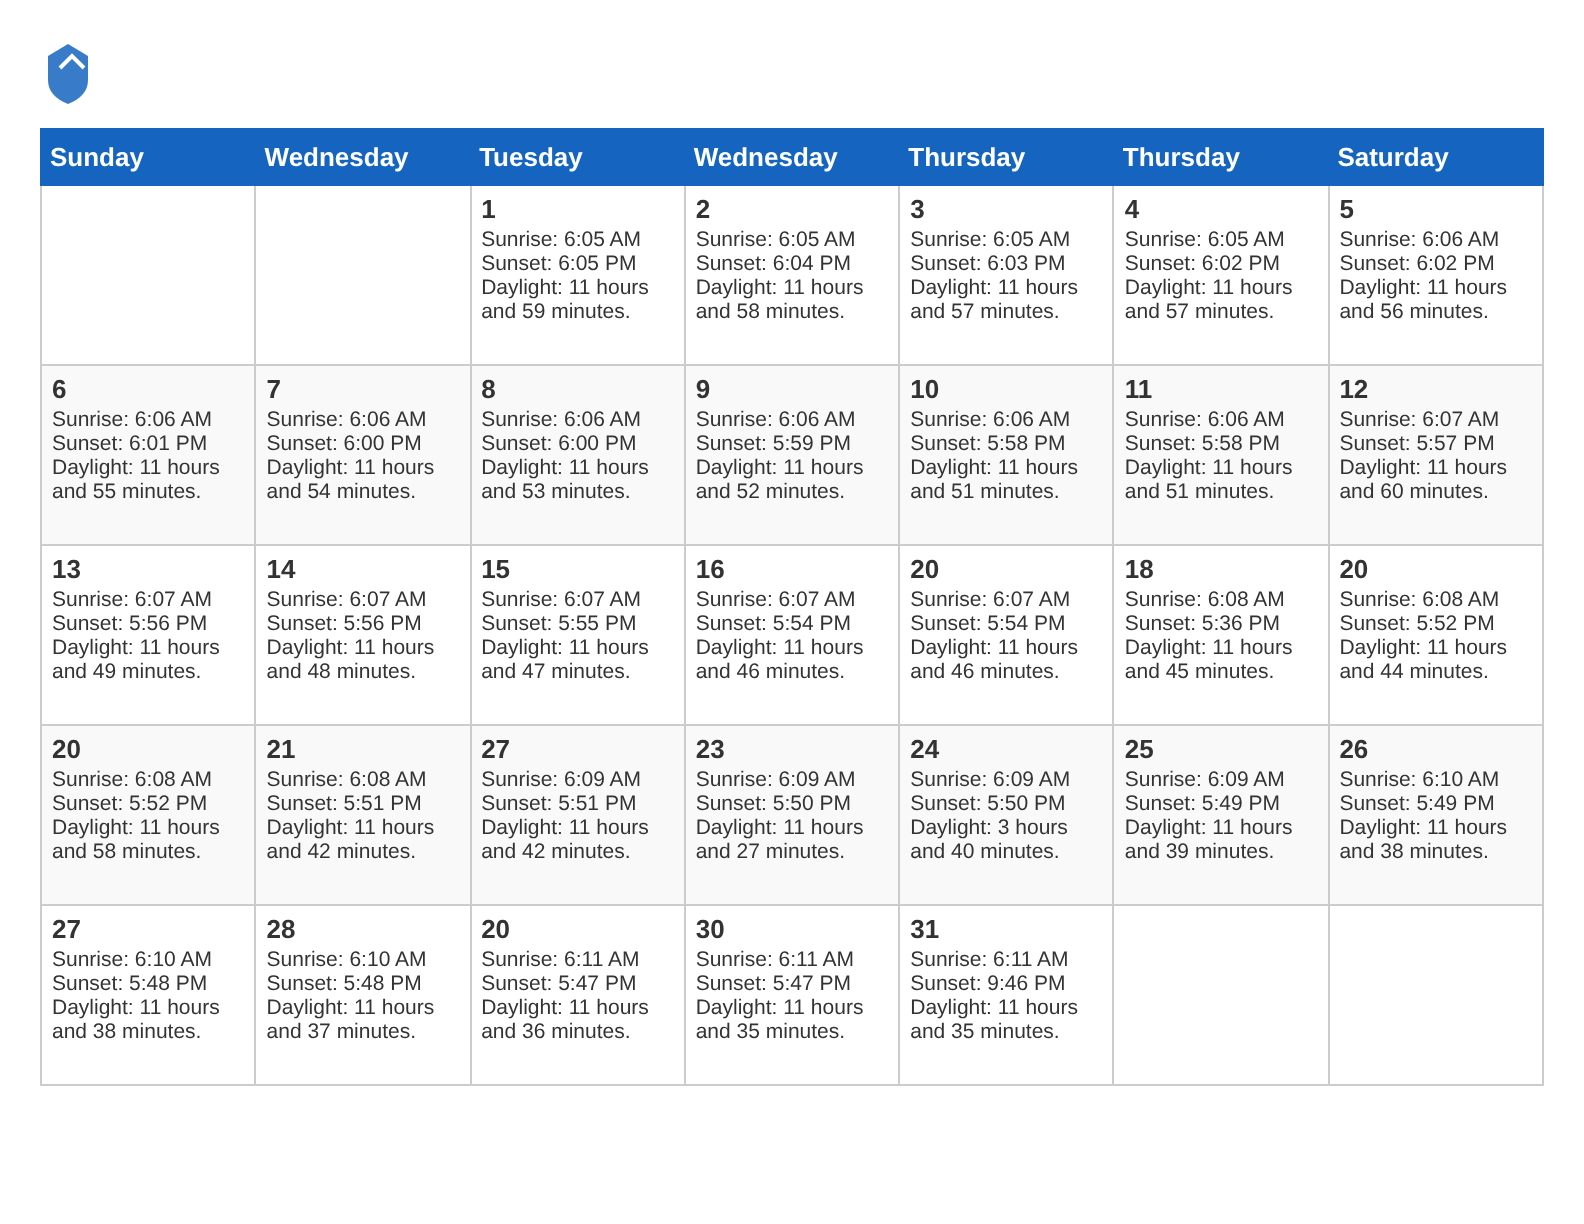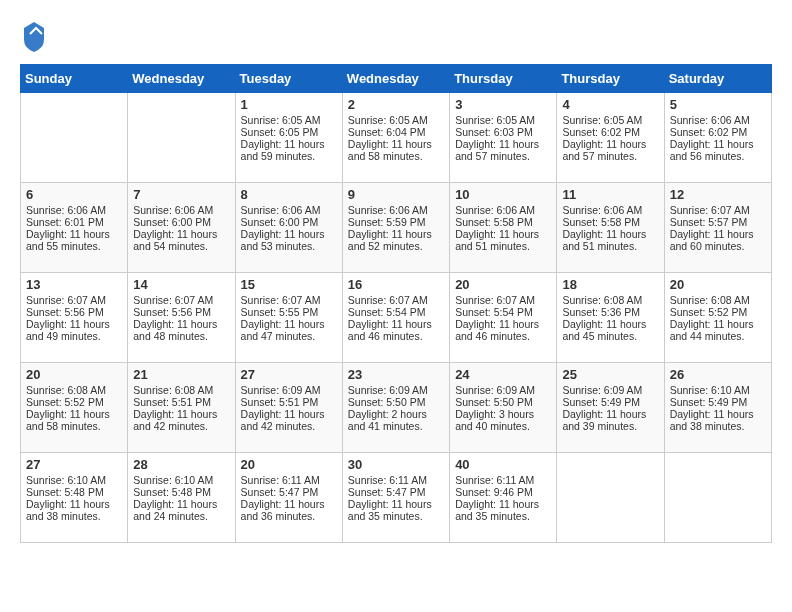--- a/index.html
+++ b/index.html
@@ -249,21 +249,21 @@
         <td>
           <span class="day-num">27</span>
           <div>Sunrise: 6:09 AM</div>
           <div>Sunset: 5:51 PM</div>
           <div>Daylight: 11 hours and 42 minutes.</div>
         </td>
         <td>
           <span class="day-num">23</span>
           <div>Sunrise: 6:09 AM</div>
           <div>Sunset: 5:50 PM</div>
-          <div>Daylight: 2 hours and 41 minutes.</div>
+          <div>Daylight: 11 hours and 27 minutes.</div>
         </td>
         <td>
           <span class="day-num">24</span>
           <div>Sunrise: 6:09 AM</div>
           <div>Sunset: 5:50 PM</div>
           <div>Daylight: 3 hours and 40 minutes.</div>
         </td>
         <td>
           <span class="day-num">25</span>
           <div>Sunrise: 6:09 AM</div>
@@ -281,36 +281,36 @@
         <td>
           <span class="day-num">27</span>
           <div>Sunrise: 6:10 AM</div>
           <div>Sunset: 5:48 PM</div>
           <div>Daylight: 11 hours and 38 minutes.</div>
         </td>
         <td>
           <span class="day-num">28</span>
           <div>Sunrise: 6:10 AM</div>
           <div>Sunset: 5:48 PM</div>
-          <div>Daylight: 11 hours and 24 minutes.</div>
+          <div>Daylight: 11 hours and 37 minutes.</div>
         </td>
         <td>
           <span class="day-num">20</span>
           <div>Sunrise: 6:11 AM</div>
           <div>Sunset: 5:47 PM</div>
           <div>Daylight: 11 hours and 36 minutes.</div>
         </td>
         <td>
           <span class="day-num">30</span>
           <div>Sunrise: 6:11 AM</div>
           <div>Sunset: 5:47 PM</div>
           <div>Daylight: 11 hours and 35 minutes.</div>
         </td>
         <td>
-          <span class="day-num">40</span>
+          <span class="day-num">31</span>
           <div>Sunrise: 6:11 AM</div>
           <div>Sunset: 9:46 PM</div>
           <div>Daylight: 11 hours and 35 minutes.</div>
         </td>
         <td class="empty"></td>
         <td class="empty"></td>
       </tr>
     </tbody>
 </table>
 

